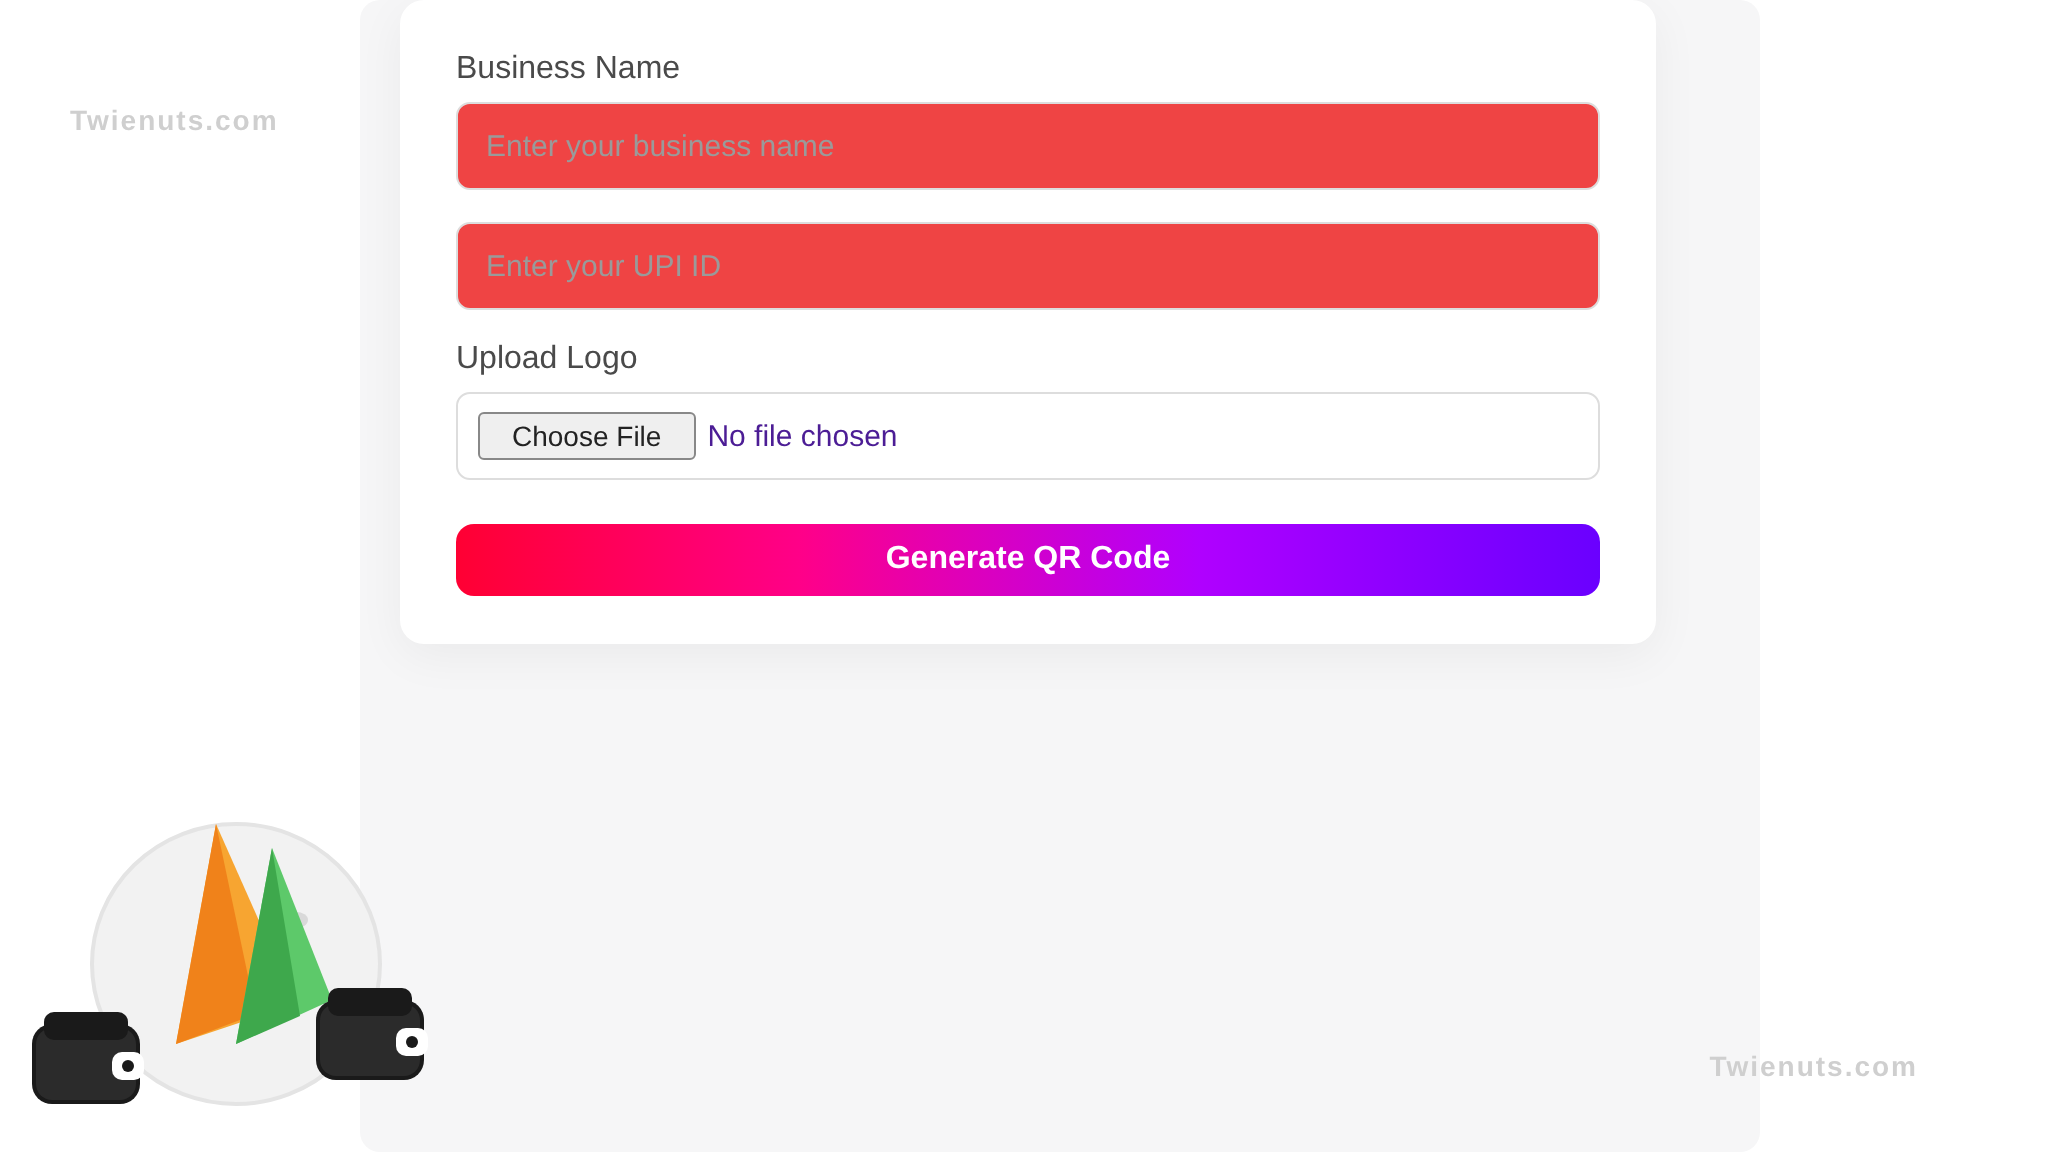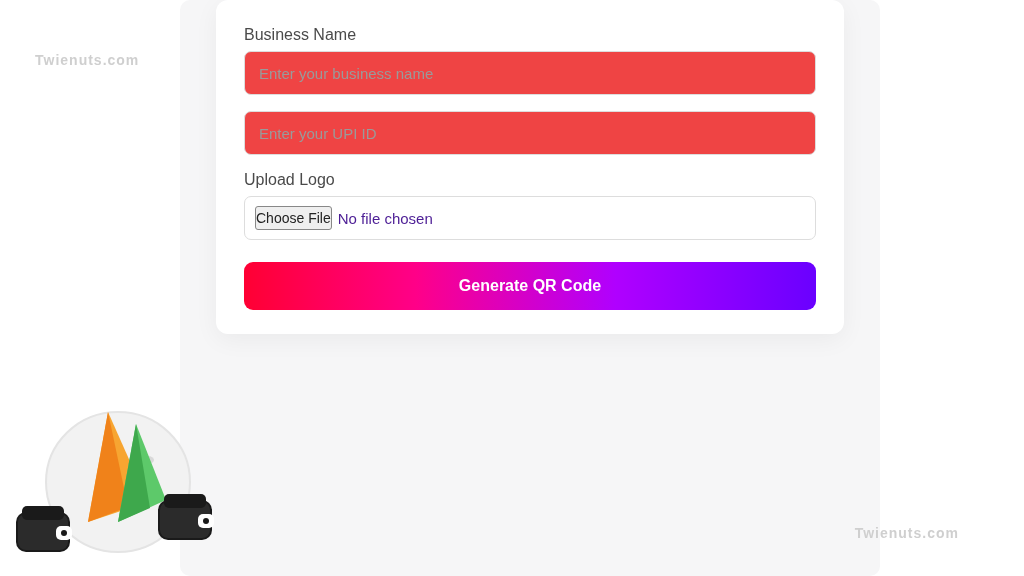--- a/index.html
+++ b/index.html
@@ -38,21 +38,21 @@
       top: 0;
       left: 180px;
       width: 700px;
       height: 576px;
       background: #f6f6f7;
       border-radius: 10px;
     }
     .form-card {
       position: absolute;
       top: 0px;
-      left: 216px;
+      left: 200px;
       width: 628px;
       background: #ffffff;
       border-radius: 12px;
       padding: 26px 28px 24px 28px;
       box-shadow: 0 6px 24px rgba(0,0,0,0.05);
     }
     .form-group {
       margin-bottom: 16px;
     }
     .form-label {
@@ -83,34 +83,34 @@
       border-radius: 7px;
       padding: 8px 10px;
       display: flex;
       align-items: center;
       background: #ffffff;
     }
     .choose-file-btn {
       background: #efefef;
       border: 1px solid #888;
       border-radius: 3px;
-      padding: 3px 0;
+      padding: 3px 16px;
       font-size: 14px;
       color: #222;
       cursor: pointer;
       display: inline-block;
       margin-right: 6px;
     }
     .file-status {
       font-size: 15px;
       color: #4c1d95;
     }
     .generate-btn {
       width: 100%;
-      height: 48px;
+      height: 36px;
       border: none;
       border-radius: 9px;
       background: linear-gradient(90deg, #ff0033 0%, #ff0088 30%, #b000ff 65%, #6a00ff 100%);
       color: #ffffff;
       font-size: 16px;
       font-weight: 700;
       cursor: pointer;
       margin-top: 6px;
     }
     .decor {

